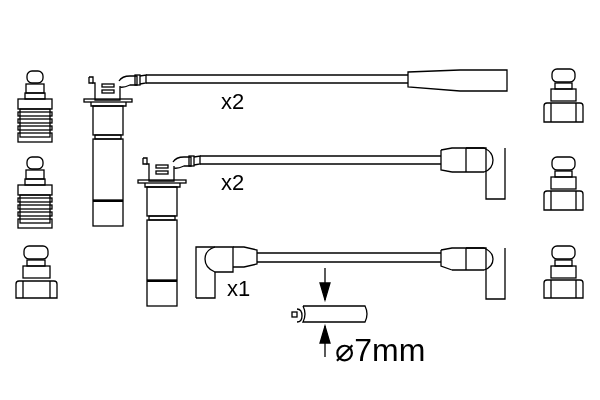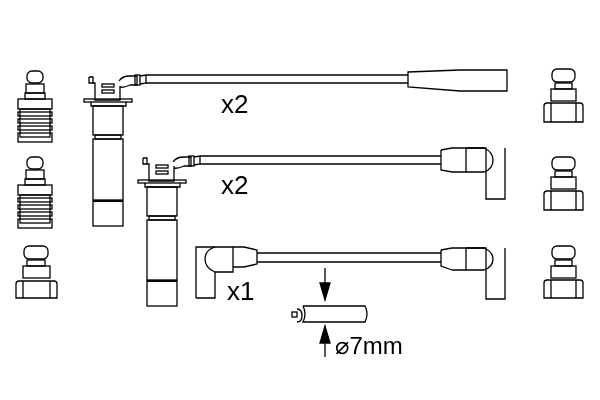--- a/index.html
+++ b/index.html
@@ -1,20 +1,20 @@
 <!DOCTYPE html>
 <html><head>
 <meta charset="utf-8">
 <style>
   html,body{margin:0;padding:0;background:#fff;}
   .canvas{position:relative;width:600px;height:400px;overflow:hidden;background:#fff;}
   svg{position:absolute;left:0;top:0;}
   .lbl{position:absolute;font-family:"Liberation Sans",sans-serif;color:#000;line-height:1;}
-  .qty{font-size:26px;}
-  .dia{font-size:24px;}
+  .qty{font-size:22px;}
+  .dia{font-size:32px;}
 </style>
 </head>
 <body>
 
 <div class="canvas">
 <svg width="600" height="400" viewBox="0 0 600 400" fill="none" stroke="#000" stroke-width="1.3">
 
   <g>
     <rect x="27" y="71" width="16" height="12" rx="5"></rect>
     <rect x="26" y="84" width="18" height="9"></rect>

